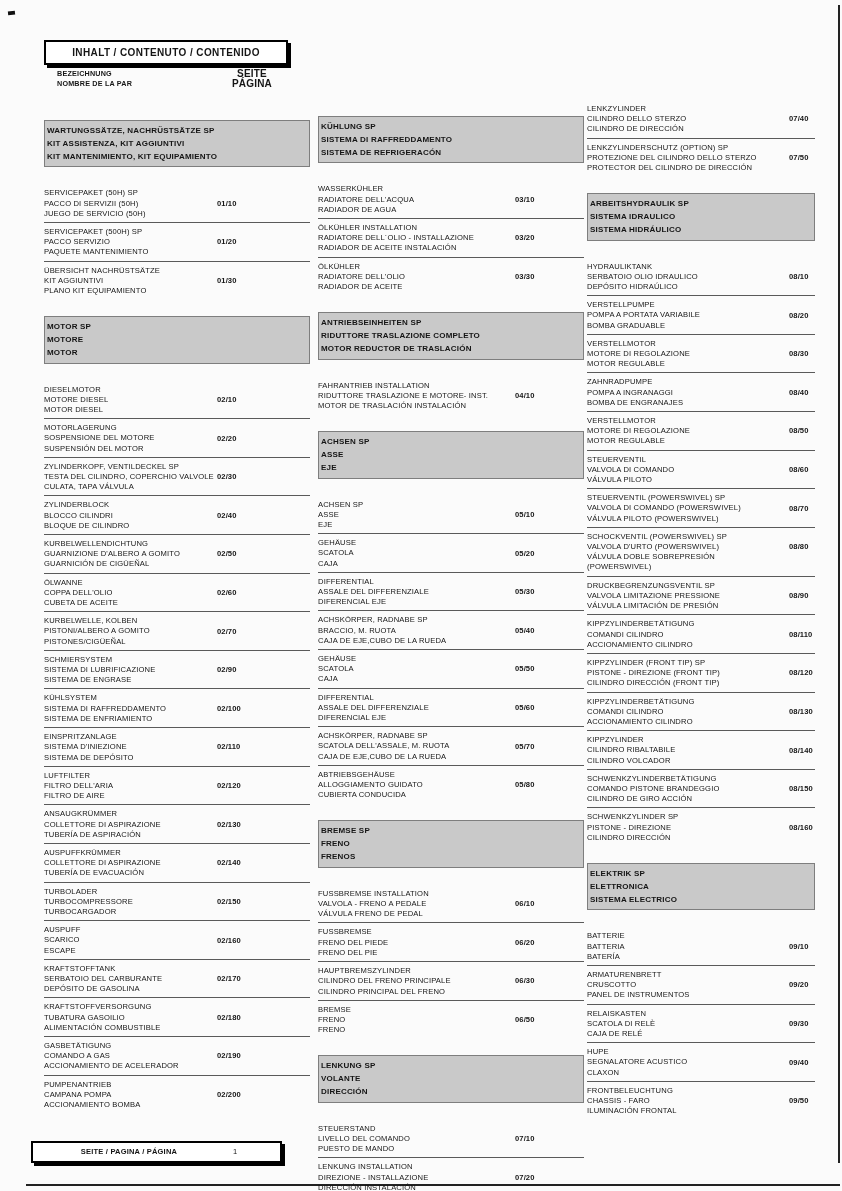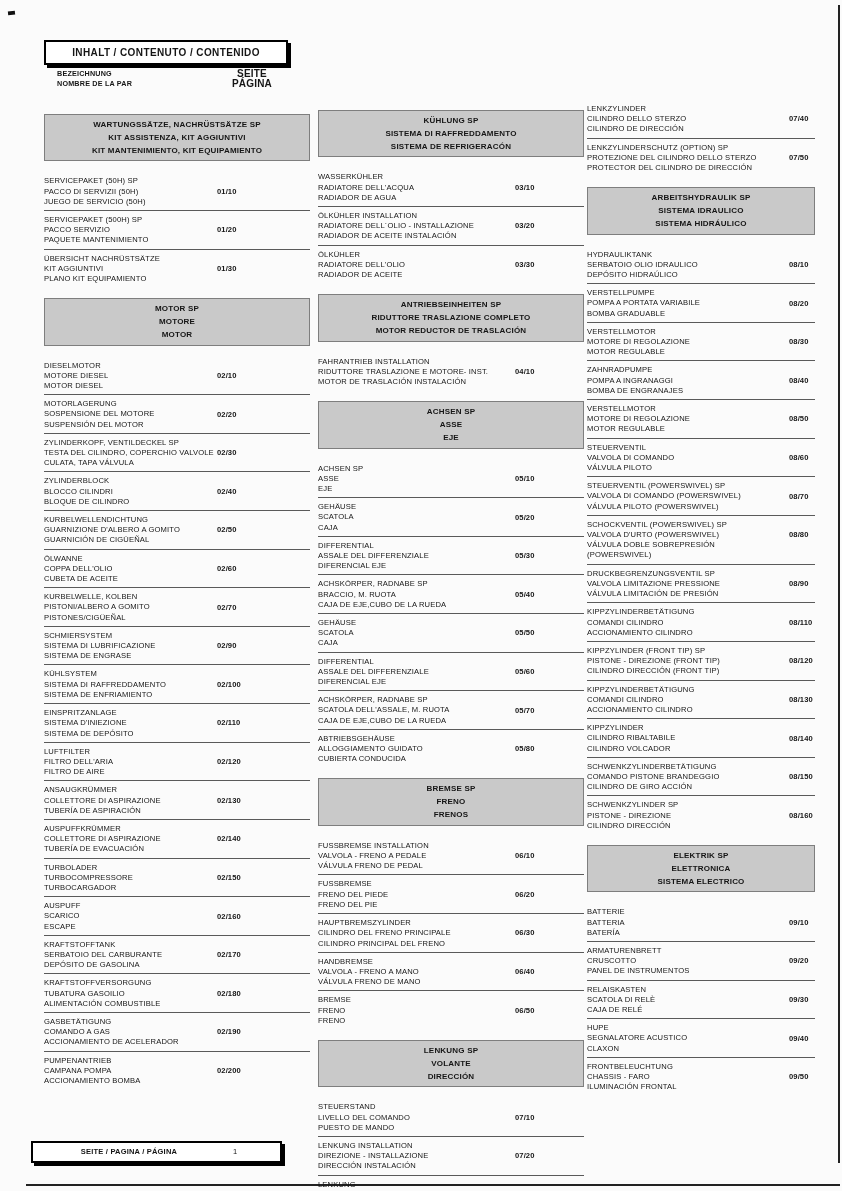--- a/index.html
+++ b/index.html
@@ -23,21 +23,21 @@
 
   
   .cols { position:absolute; left:44px; top:95px; display:flex; align-items:flex-start; }
   .col  { box-sizing:border-box; }
   .col-0 { width:266px; padding-top:8px;  --pn:173px; }
   .col-1 { width:266px; margin-left:8px; padding-top:4px; --pn:197px; }
   .col-2 { width:228px; margin-left:3px; padding-top:5px; --pn:202px; }
 
   .section {
     background:#c9c9c9; border:1px solid #7e7e7e;
-    margin:11px 0; padding:4px 2px 3px; text-align:center;
+    margin:17px 0; padding:4px 2px 3px; text-align:left;
   }
   .section-line { font-size:8px; font-weight:bold; line-height:12.8px; letter-spacing:.2px; white-space:nowrap; }
 
   .entry { position:relative; padding:4px 0 3px; border-bottom:1px solid #5a5a5a; }
   .entry.nosep { border-bottom:none; }
   .entry-line { font-size:7.6px; line-height:10.2px; letter-spacing:.15px; white-space:nowrap; }
   .page {
     position:absolute; left:var(--pn,198px); top:14.4px;
     font-size:7.6px; font-weight:bold; letter-spacing:.1px;
   }
@@ -323,26 +323,20 @@
         <div class="entry-line">FRENO DEL PIEDE</div>
         <div class="entry-line">FRENO DEL PIE</div>
         <span class="page">06/20</span>
       </div>
       <div class="entry">
         <div class="entry-line">HAUPTBREMSZYLINDER</div>
         <div class="entry-line">CILINDRO DEL FRENO PRINCIPALE</div>
         <div class="entry-line">CILINDRO PRINCIPAL DEL FRENO</div>
         <span class="page">06/30</span>
       </div>
-      <div class="entry">
-        <div class="entry-line">HANDBREMSE</div>
-        <div class="entry-line">VALVOLA - FRENO A MANO</div>
-        <div class="entry-line">VÁLVULA FRENO DE MANO</div>
-        <span class="page">06/40</span>
-      </div>
       <div class="entry nosep">
         <div class="entry-line">BREMSE</div>
         <div class="entry-line">FRENO</div>
         <div class="entry-line">FRENO</div>
         <span class="page">06/50</span>
       </div>
       <div class="section">
         <div class="section-line">LENKUNG SP</div>
         <div class="section-line">VOLANTE</div>
         <div class="section-line">DIRECCIÓN</div>

